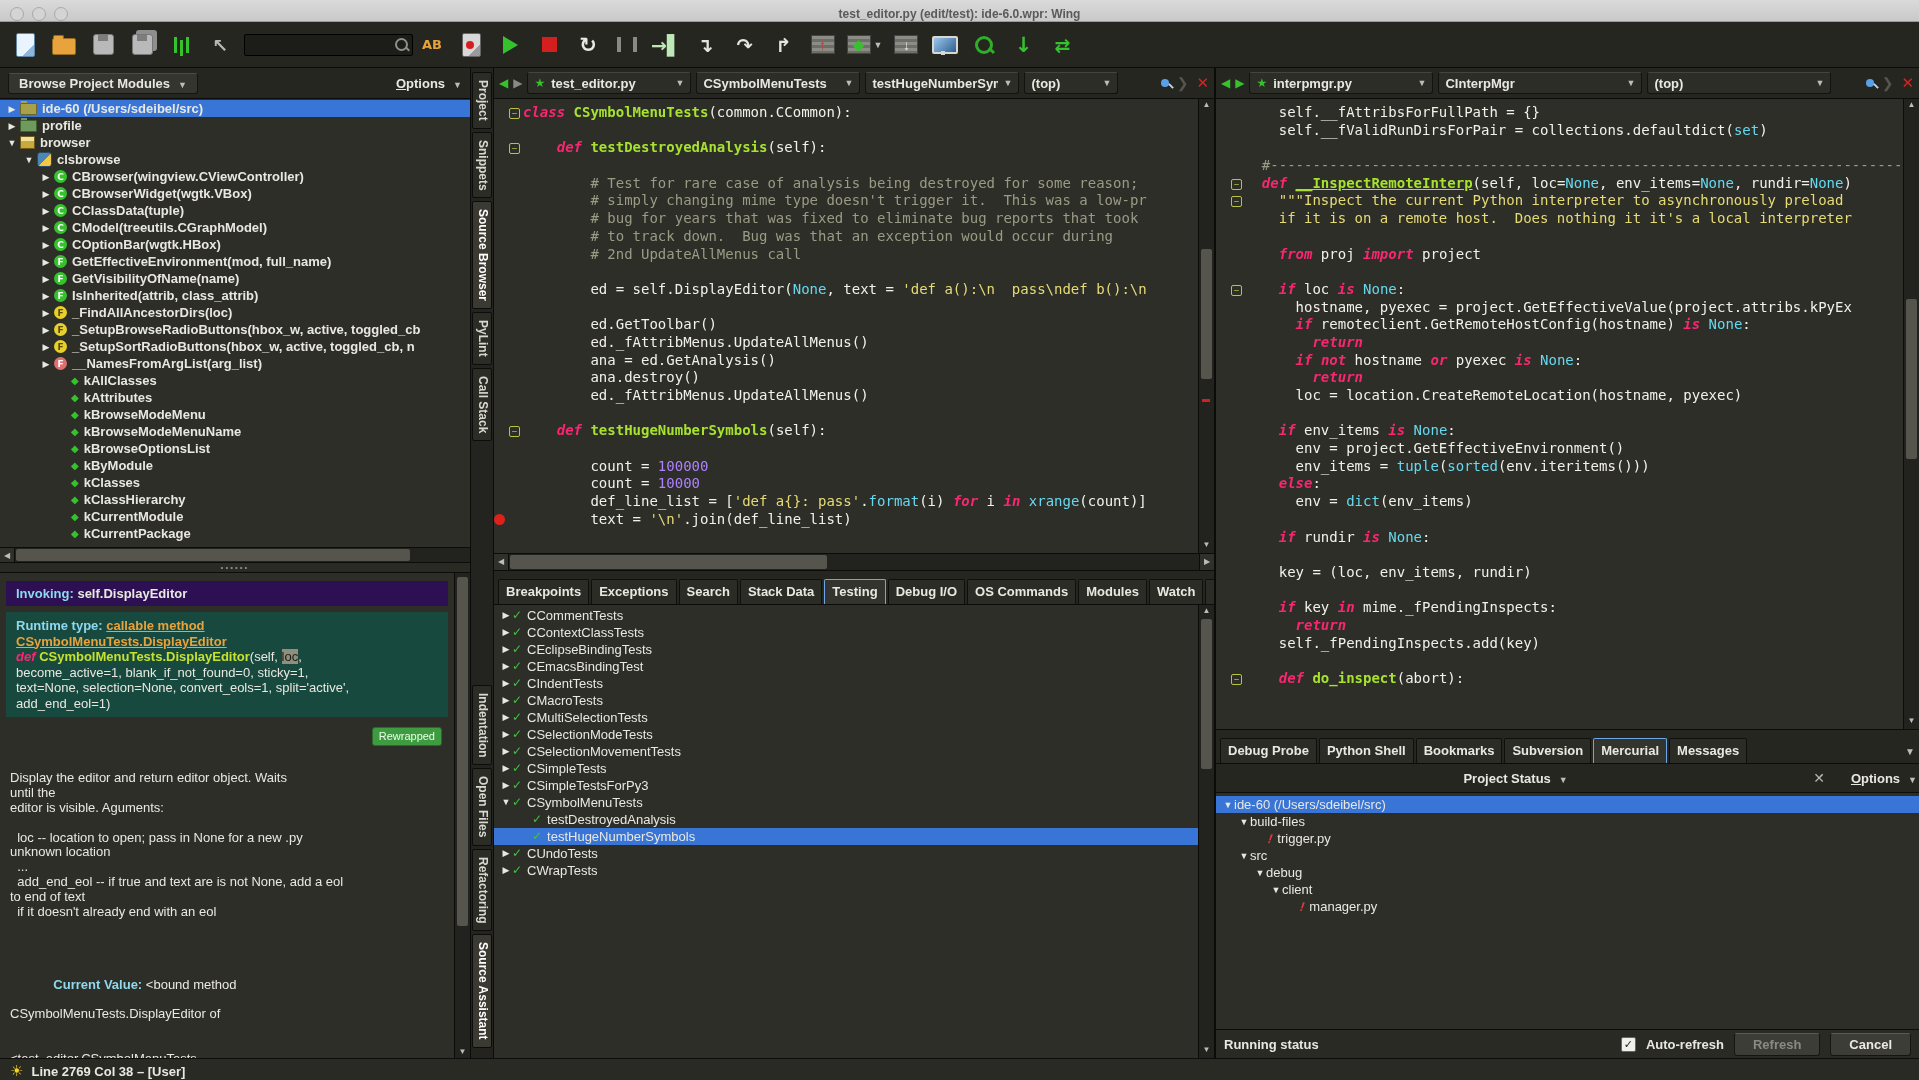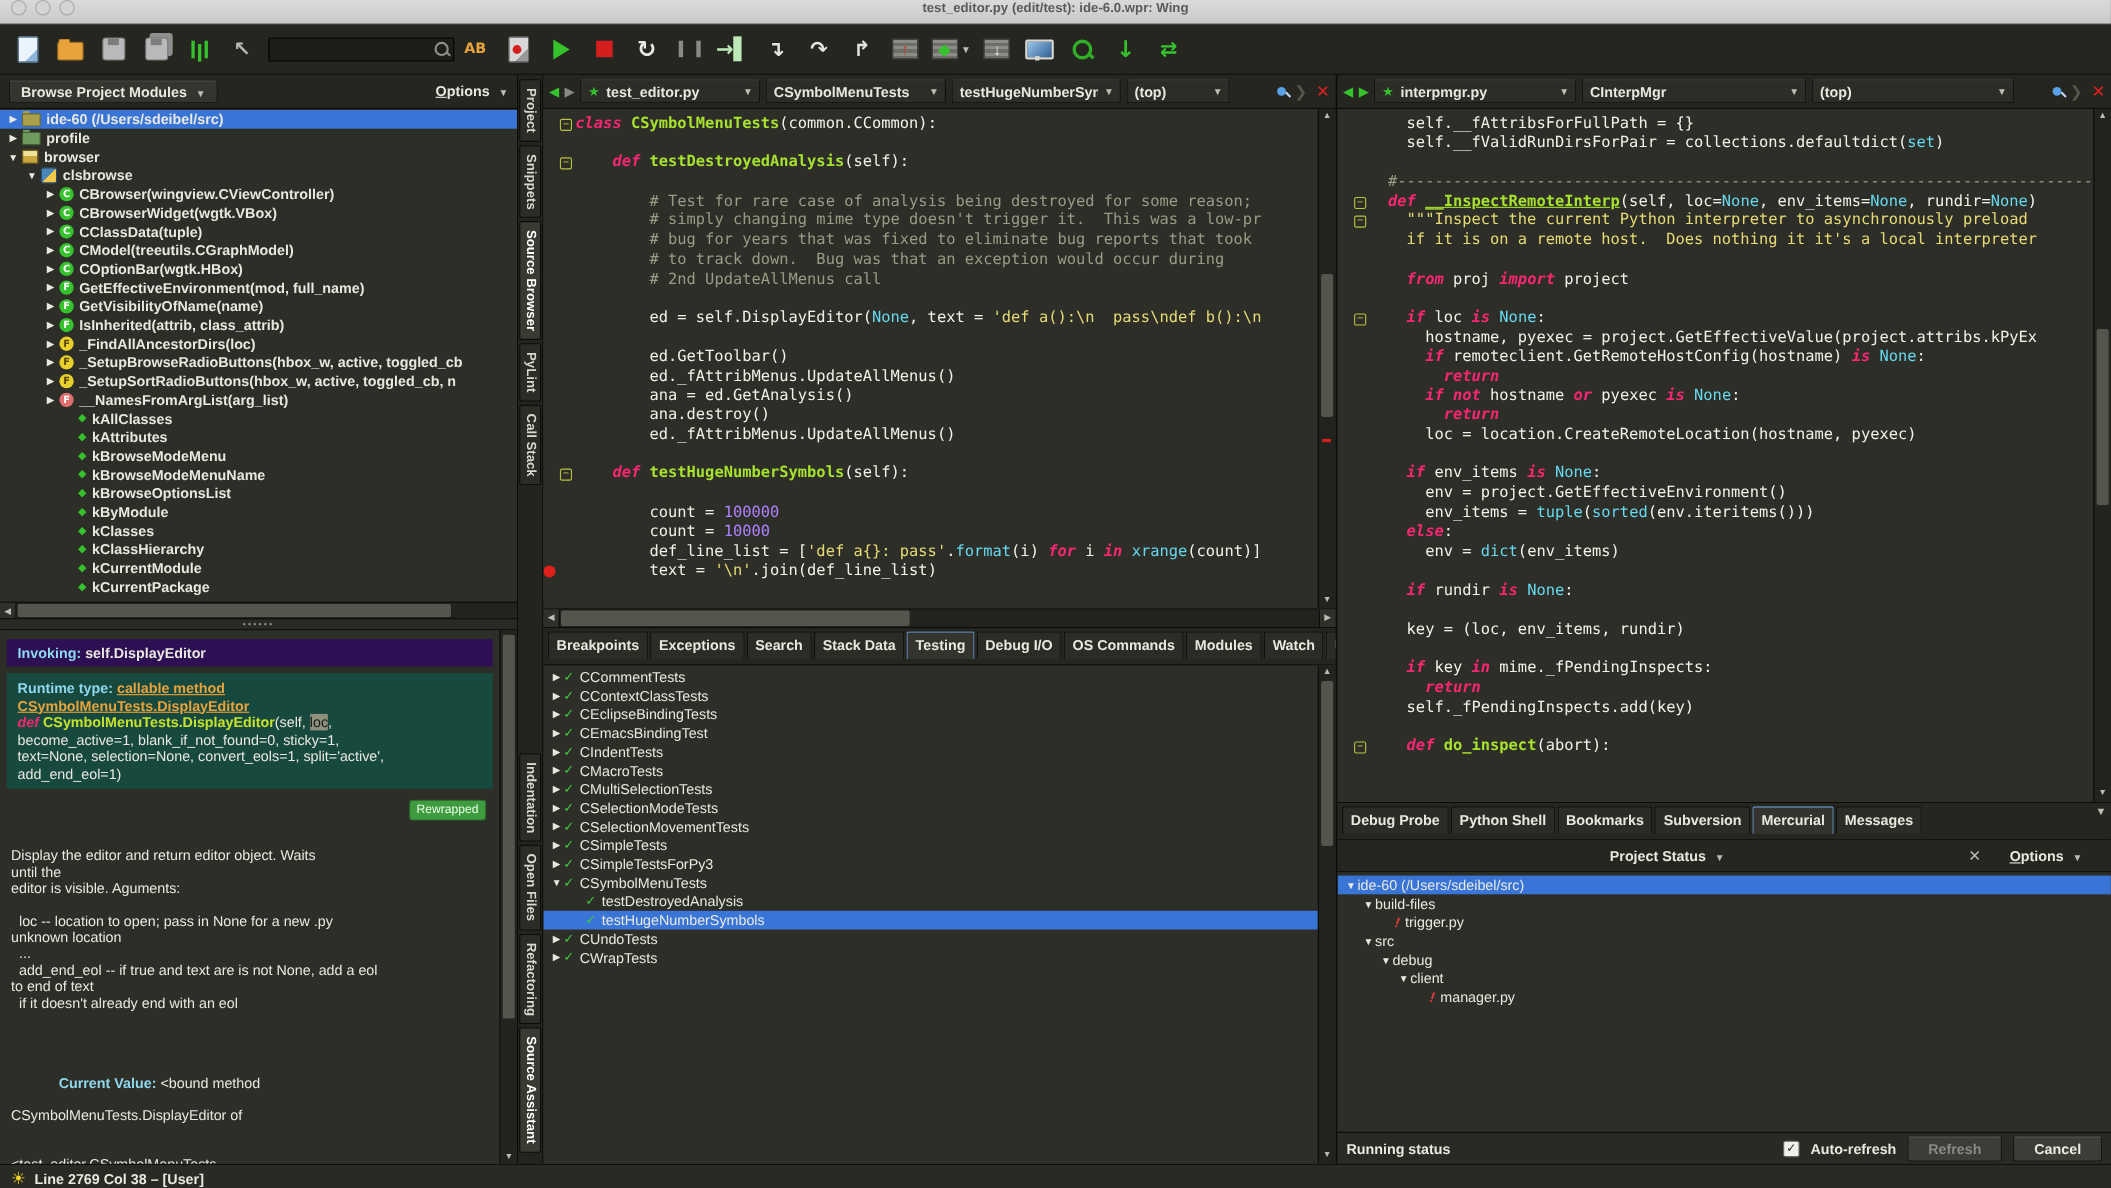--- a/index.html
+++ b/index.html
@@ -1,19 +1,19 @@
 <!DOCTYPE html>
 <html><head>
 <meta charset="utf-8">
 <style>
   html,body{margin:0;padding:0;background:#111;}
   .win{position:relative;width:1919px;height:1080px;background:#2e2e29;overflow:hidden;
        font-family:"Liberation Sans","DejaVu Sans",sans-serif;color:#e9e8e0;}
   
-  .titlebar{height:21px;background:linear-gradient(#dadada,#c9c9c9);display:flex;align-items:flex-start;
+  .titlebar{height:21px;background:linear-gradient(#dadada,#c9c9c9);display:flex;align-items:flex-end;
             border-bottom:1px solid #9a9a9a;position:relative;}
   .tl-dots{display:flex;gap:8px;margin-left:10px;}
   .tl{width:12px;height:12px;border-radius:50%;border:1px solid #a9a9a9;background:#d4d4d4;}
   .wtitle{position:absolute;left:0;right:0;text-align:center;font-size:12px;font-weight:700;color:#5a5a5a;}
   
   .toolbar{height:45px;background:#262621;display:flex;align-items:center;gap:9px;padding:0 10px;
            border-bottom:1px solid #0c0c0a;}
   .tbi{height:32px;min-width:30px;display:flex;align-items:center;justify-content:center;cursor:default;}
   .ico{display:flex;align-items:center;justify-content:center;font-family:"DejaVu Sans",sans-serif;}
   .ico-page{width:17px;height:22px;background:linear-gradient(135deg,#eaf4ff 70%,#8fb6d8 70%);border:1px solid #5f87a8;border-radius:2px;}
@@ -138,40 +138,40 @@
   .bp{position:absolute;left:0;top:3px;width:11px;height:11px;border-radius:50%;background:#e0201a;}
   .tk-p{color:#f2f1e9;} .tk-k{color:#f92672;font-style:italic;font-weight:700;}
   .tk-n{color:#a6e22e;font-weight:700;} .tk-u{color:#a6e22e;font-weight:700;text-decoration:underline;}
   .tk-c{color:#9a9b85;} .tk-s{color:#e6db74;} .tk-d{color:#ae81ff;} .tk-b{color:#66d9ef;}
   .vscroll{position:absolute;right:0;top:0;bottom:0;width:15px;background:#22221e;border-left:1px solid #0c0c0a;}
   .vs-up,.vs-dn{position:absolute;left:0;right:0;text-align:center;color:#bdbdb6;font-size:8px;height:12px;}
   .vs-up{top:1px;} .vs-dn{bottom:1px;}
   .vs-thumb{position:absolute;left:2px;right:2px;background:#55554d;border-radius:2px;}
   .redmark{position:absolute;left:3px;width:8px;height:3px;background:#d02020;}
   
-  .btabs{height:30px;background:#262621;display:flex;align-items:flex-start;gap:2px;padding:3px 4px 0 4px;
+  .btabs{height:30px;background:#262621;display:flex;align-items:flex-end;gap:2px;padding:3px 4px 0 4px;
          border-top:1px solid #0c0c0a;border-bottom:1px solid #0c0c0a;overflow:hidden;}
   .tab{background:#2c2c27;border:1px solid #0f0f0c;border-bottom:0;padding:4px 7px 5px 7px;font-size:13px;
        font-weight:700;white-space:nowrap;border-radius:2px 2px 0 0;}
   .tab.act{border-color:#6aa6e8;background:#34342e;}
   .btabs .endicons{margin-left:auto;display:flex;align-items:center;gap:6px;color:#bdbdb6;font-size:10px;padding-bottom:6px;}
   
   .ttoolbar{height:25px;background:#2a2a25;display:flex;align-items:center;gap:8px;padding:0 8px;
             border-bottom:1px solid #0c0c0a;font-size:13px;font-weight:700;}
   .run-ico{width:12px;height:12px;background:#e8d02c;border:1px solid #8a7a10;border-radius:2px;position:relative;}
   .run-ico::after{content:"";position:absolute;right:-3px;bottom:-2px;width:6px;height:6px;border-radius:50%;background:#35c22d;}
   .abort-ico{width:11px;height:11px;background:#d51f1f;}
   .filterlbl{margin-left:auto;}
   .filterin{width:120px;height:18px;background:#111;border:1px solid #000;color:#eee;font-size:12px;padding:0 4px;outline:none;}
   .ttreewrap{flex:1;position:relative;background:#2e2e29;overflow:hidden;}
   .ttree{position:absolute;inset:0 15px 0 0;padding-top:2px;}
   .ttree .trow{font-weight:400;}
   .check{color:#41c541;font-weight:700;font-size:12px;margin-right:5px;}
   
-  .ps-header{height:28px;background:#262621;display:flex;align-items:center;padding:0 26px;
+  .ps-header{height:28px;background:#262621;display:flex;align-items:center;padding:0 2px;
              border-bottom:1px solid #0c0c0a;font-size:13px;font-weight:700;}
   .ps-title{flex:1;text-align:center;}
   .ps-x{color:#b9b9b2;font-weight:700;margin-right:26px;font-size:14px;}
   .hgtree{flex:1;background:#2e2e29;overflow:hidden;padding-top:3px;}
   .hgtree .trow{font-weight:400;font-size:13px;}
   .mod{color:#e03a3a;font-weight:700;font-style:italic;margin:0 5px 0 2px;transform:rotate(8deg);}
   .ps-footer{height:28px;background:#2a2a25;border-top:1px solid #0c0c0a;display:flex;align-items:center;
              padding:0 8px;gap:10px;font-size:13px;font-weight:700;}
   .cb{width:13px;height:13px;background:#f0f0ec;border:1px solid #666;border-radius:2px;color:#222;
       font-size:11px;line-height:12px;text-align:center;font-weight:700;}

